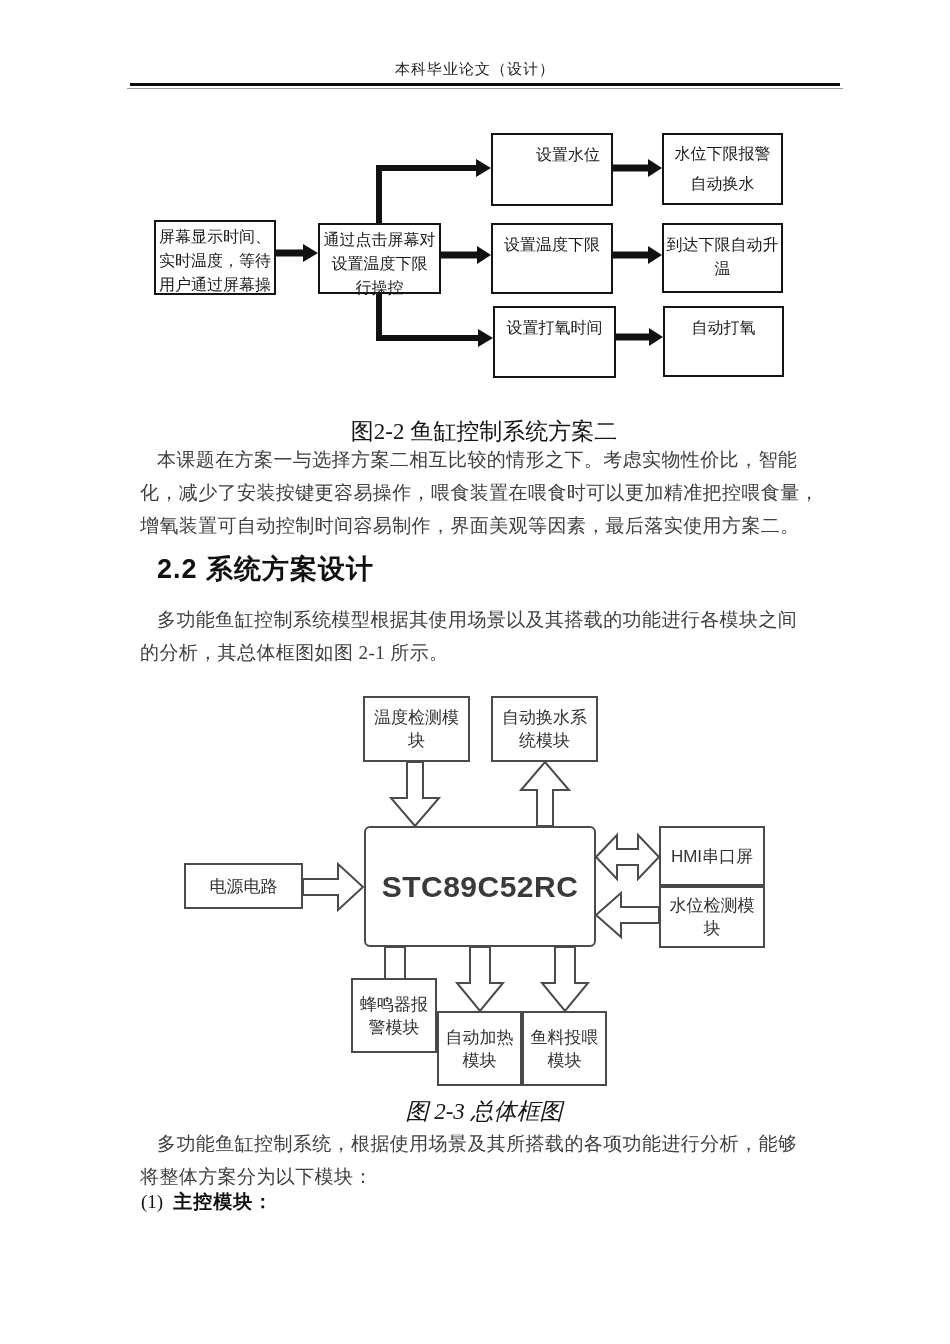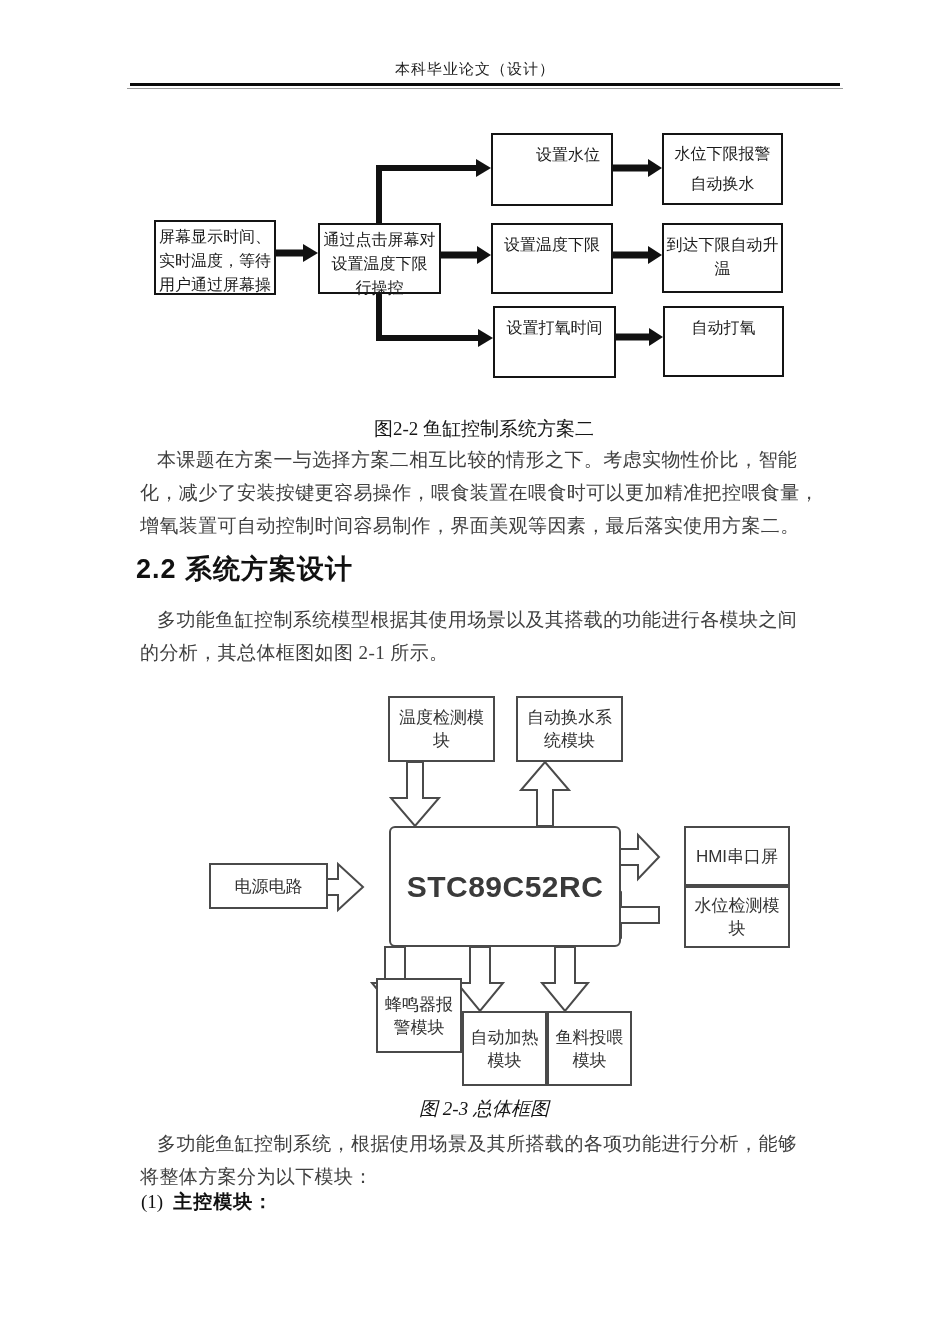--- a/index.html
+++ b/index.html
@@ -42,51 +42,51 @@
   .box-screen  { left: 154px; top: 220px; width: 122px; height: 75px; }
   .box-control { left: 318px; top: 223px; width: 123px; height: 71px; }
   .box-set-water  { left: 491px; top: 133px; width: 122px; height: 73px; padding-left: 32px; }
   .box-water-res  { left: 662px; top: 133px; width: 121px; height: 72px; }
   .box-set-temp   { left: 491px; top: 223px; width: 122px; height: 71px; }
   .box-temp-res   { left: 662px; top: 223px; width: 121px; height: 70px; }
   .box-set-oxy    { left: 493px; top: 306px; width: 123px; height: 72px; }
   .box-oxy-res    { left: 663px; top: 306px; width: 121px; height: 71px; }
 
   
-  .caption { left: 140px; width: 688px; text-align: center; font-size: 19px; color: #161616; }
+  .caption { left: 140px; width: 688px; text-align: center; font-size: 23px; color: #161616; }
   .cap22 { top: 416px; }
   .cap23 { top: 1096px; font-style: italic; }
   .para { left: 140px; width: 700px; font-size: 19px; color: #404040; }
   .para .line { height: 33px; line-height: 33px; letter-spacing: 0.4px; white-space: nowrap; }
   .indent { text-indent: 17px; }
   .para1 { top: 443px; }
   .para2 { top: 603px; }
   .para3 { top: 1127px; }
   .section-heading {
-    top: 551px; left: 136px;
+    top: 551px; left: 157px;
     font-family: "Liberation Sans", "DejaVu Sans", sans-serif;
     font-weight: bold; font-size: 27px; color: #111111;
     letter-spacing: 1px;
   }
   .list-item { top: 1189px; left: 141px; font-size: 19px; color: #111111; }
   .list-item .num { font-family: "Liberation Serif", serif; }
   .list-item .lbl {
     font-family: "Liberation Sans", "DejaVu Sans", sans-serif;
     font-weight: bold; margin-left: 10px; letter-spacing: 1px;
   }
 
   
   .gbox {
     position: absolute;
     border: 2px solid #4a4a4a;
     background: #ffffff;
     font-family: "Liberation Sans", "DejaVu Sans", sans-serif;
     font-size: 17px; line-height: 23px;
     text-align: center; color: #333333;
-    display: flex; flex-direction: column; justify-content: center; margin-left: 25px;
+    display: flex; flex-direction: column; justify-content: center;
   }
   .gbox span { display: block; }
   .box-temp-module  { left: 363px; top: 696px;  width: 107px; height: 66px; }
   .box-water-change { left: 491px; top: 696px;  width: 107px; height: 66px; }
   .box-power        { left: 184px; top: 863px;  width: 119px; height: 46px; }
   .box-mcu {
     left: 364px; top: 826px; width: 232px; height: 121px;
     border-radius: 6px; justify-content: center;
     font-size: 30px; font-weight: bold; color: #3a3a3a; letter-spacing: 0.5px;
   }

